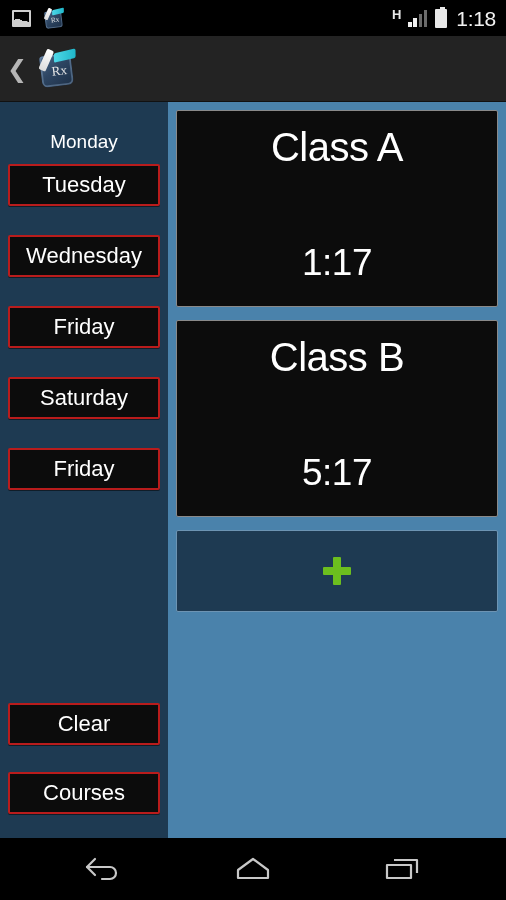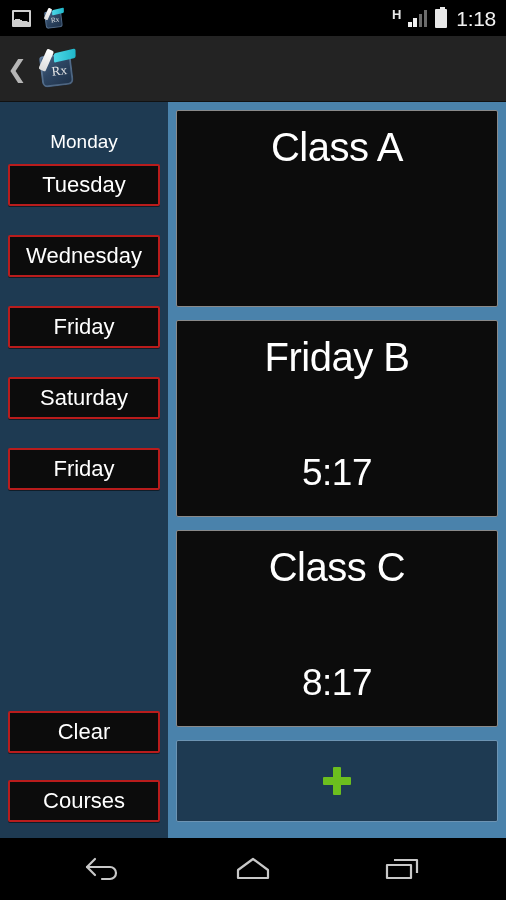--- a/index.html
+++ b/index.html
@@ -204,21 +204,21 @@
     justify-content: center;
     margin-bottom: 29px;
     font-family: "Liberation Sans", sans-serif;
     box-shadow: 0 1px 0 rgba(0,0,0,.5);
   }
   .sidebar-spacer { flex: 1 1 auto; min-height: 4px; }
   .sidebar-bottom {
     display: flex;
     flex-direction: column;
     align-items: center;
-    padding-bottom: 8px;
+    padding-bottom: 16px;
   }
   .sidebar-bottom .action-btn { margin-bottom: 27px; }
   .sidebar-bottom .action-btn:last-child { margin-bottom: 8px; }
 
   
   .panel {
     flex: 1 1 auto;
     background: #4a82ab;
     padding: 8px 8px 0 8px;
     display: flex;
@@ -339,31 +339,28 @@
       <div class="sidebar-bottom">
         <div class="action-btn">Clear</div>
         <div class="action-btn">Courses</div>
       </div>
     </div>
 
     <div class="panel">
 
       <div class="class-card">
         <div class="class-name">Class A</div>
+        <div class="class-time">1:17</div>
       </div>
 
       <div class="class-card">
-        <div class="class-name">Friday B</div>
+        <div class="class-name">Class B</div>
         <div class="class-time">5:17</div>
       </div>
 
-      <div class="class-card">
-        <div class="class-name">Class C</div>
-        <div class="class-time">8:17</div>
-      </div>
 
       <div class="add-card">
         <span class="plus-icon"></span>
       </div>
 
     </div>
   </div>
 
   <div class="nav-bar">
     <div class="nav-btn">

